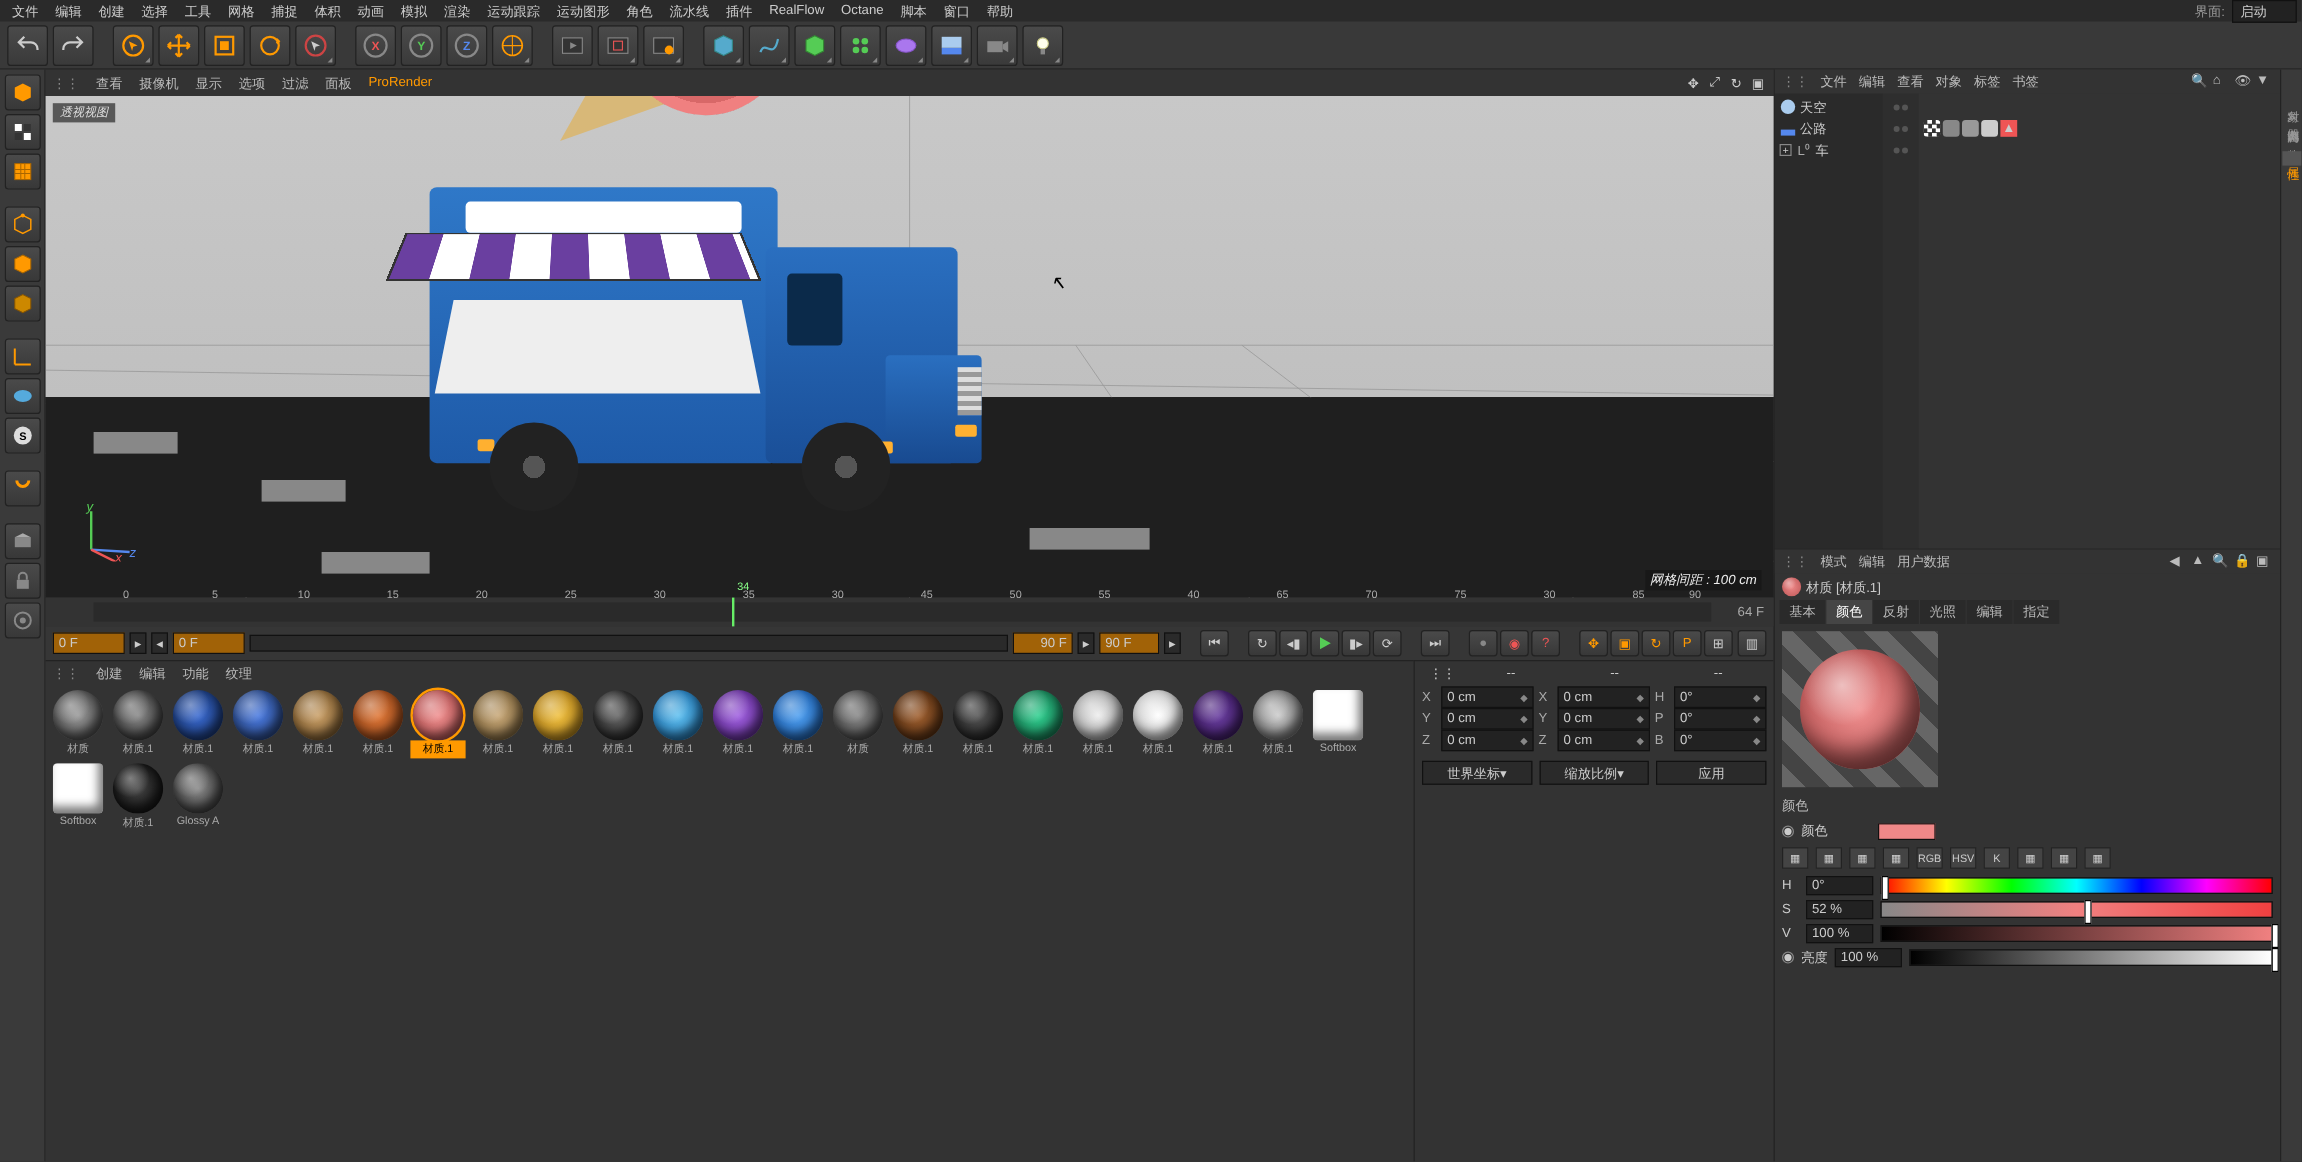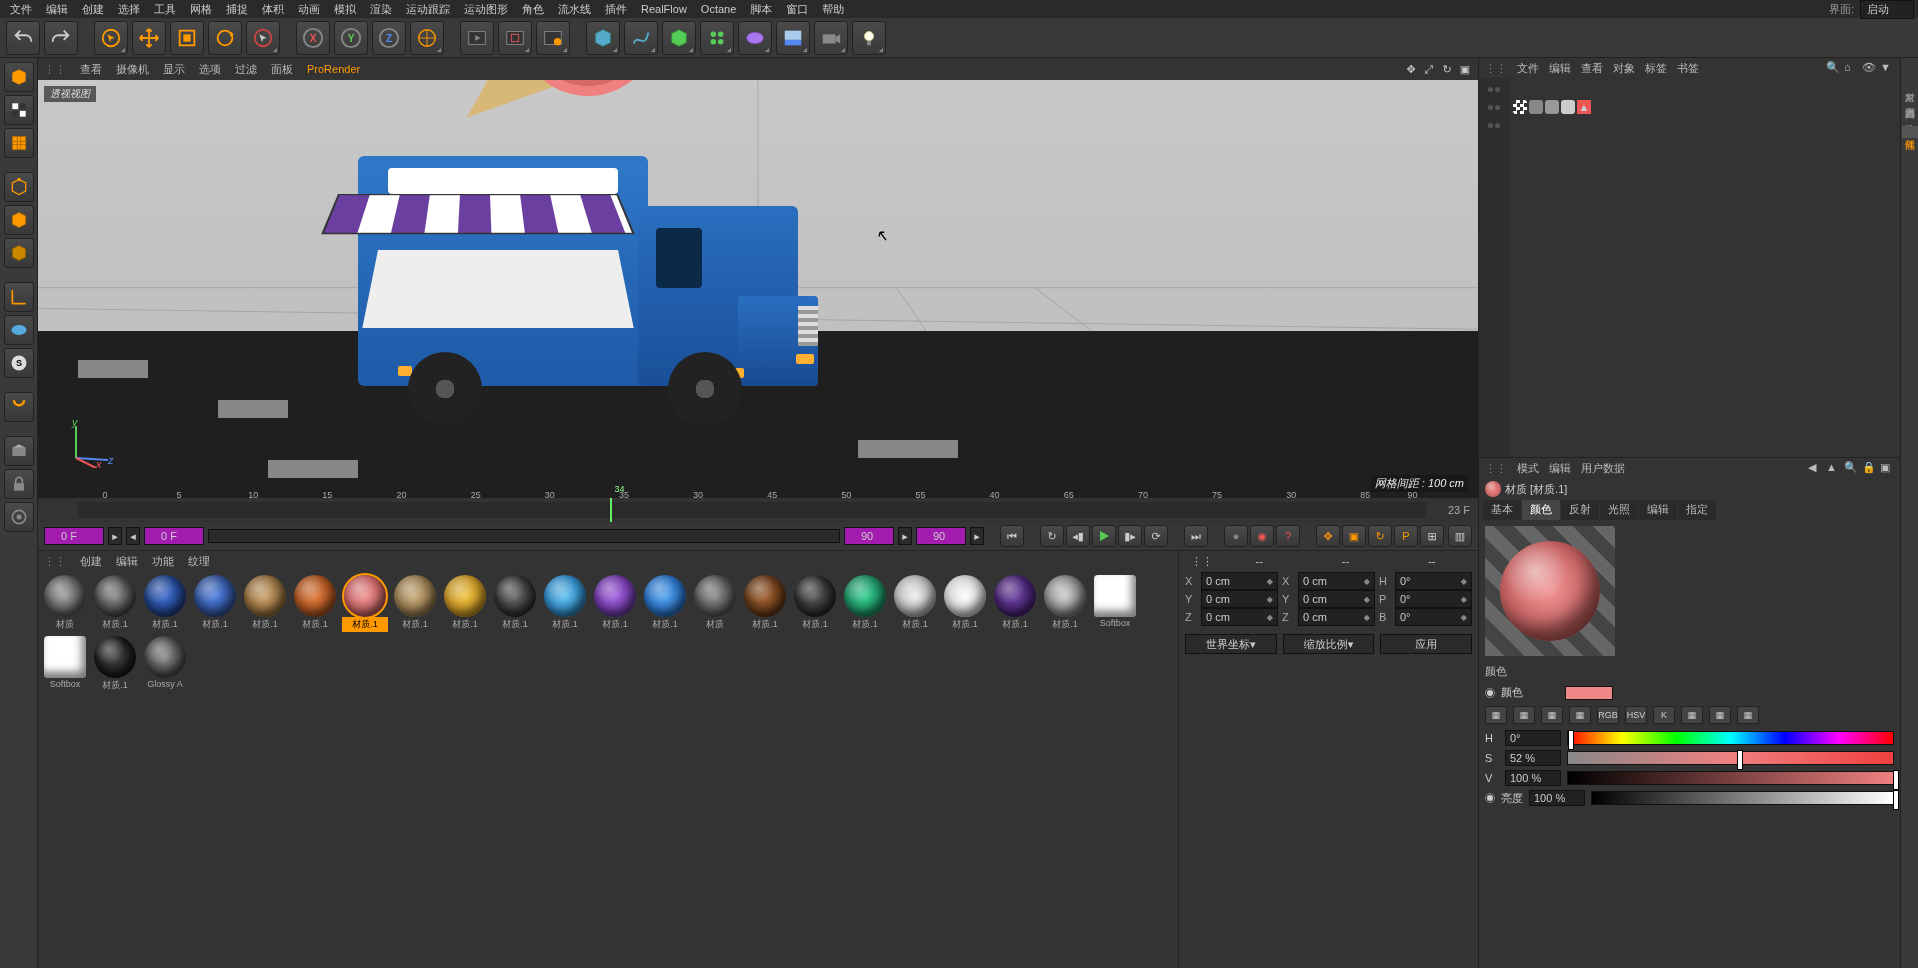--- a/index.html
+++ b/index.html
@@ -37,21 +37,21 @@
 .road-mark { position:absolute; background:#888; height:18px; width:70px; }
 
 .timeline-row { height:24px; background:#333; display:flex; align-items:center; position:relative; padding-left:40px;}
 .timeline { flex:1; height:16px; background:#2a2a2a; position:relative; margin-right:6px;}
 .tl-tick { position:absolute; top:-12px; font-size:9px; color:#aaa; transform:translateX(-50%);}
 .tl-cursor { position:absolute; top:-4px; width:2px; height:24px; background:#6e6;}
 .tl-cursor-label { position:absolute; top:-14px; left:4px; font-size:9px; color:#8f8;}
 .tl-end { width:46px; text-align:right; padding-right:8px; color:#aaa;}
 
 .transport-row { height:28px; background:#363636; display:flex; align-items:center; gap:4px; padding:0 6px;}
-.tr-input { background:#a21caf; border:1px solid #111; width:60px; height:18px; padding:0 16px; color:#ccc;}
+.tr-input { background:#a16207; border:1px solid #111; width:60px; height:18px; padding:0 4px; color:#ccc;}
 .tr-spin { width:14px; height:18px; background:#2a2a2a; border:1px solid #111; display:flex; align-items:center; justify-content:center;}
 .tr-slider { flex:1; height:14px; background:#2a2a2a; border:1px solid #111;}
 .tr-btn { width:24px; height:22px; background:linear-gradient(#4a4a4a,#383838); border:1px solid #222; border-radius:3px; display:flex; align-items:center; justify-content:center; cursor:pointer;}
 .tr-btn.play svg{fill:#5c5;}
 .tr-group { display:flex; gap:2px;}
 .tr-sep{width:8px;}
 
 .bottom-row { flex:1; display:flex; min-height:150px;}
 .mat-panel { flex:1; background:#333; display:flex; flex-direction:column; border-top:1px solid #222;}
 .mat-menubar { height:20px; display:flex; align-items:center; gap:14px; padding:0 6px;}
@@ -488,21 +488,21 @@
         <span class="tl-tick" style="left:73.5%">65</span>
         <span class="tl-tick" style="left:79%">70</span>
         <span class="tl-tick" style="left:84.5%">75</span>
         <span class="tl-tick" style="left:90%">30</span>
         <span class="tl-tick" style="left:95.5%">85</span>
         <span class="tl-tick" style="left:99%">90</span>
         <div class="tl-cursor" style="left:39.5%">
             <span class="tl-cursor-label">34</span>
           </div>
       </div>
-      <span class="tl-end">23 F</span>
+      <span class="tl-end">64 F</span>
     </div>
 
     <div class="transport-row">
       <input class="tr-input" value="0 F" style="">
       <span class="tr-spin">▸</span>
       <span class="tr-spin">◂</span>
       <input class="tr-input" style="flex: 0 0 40px;" value="0 F">
       <div class="tr-slider"></div>
       <input class="tr-input" style="width: 50px; text-align: right;" value="90 F">
       <span class="tr-spin">▸</span>
@@ -710,20 +710,47 @@
           <span>标签</span>
           <span>书签</span>
           <div class="pm-right">
             <span class="pm-icon">🔍</span>
             <span class="pm-icon">⌂</span>
             <span class="pm-icon">👁</span>
             <span class="pm-icon">▼</span>
           </div>
         </div>
         <div class="obj-tree">
+          <div class="tree-left" id="treeleft">
+              <div class="tree-row">
+                <span class="tree-icon">
+                  <svg width="14" height="14">
+                    <circle cx="7" cy="7" r="6" fill="#ace"></circle>
+                  </svg>
+                </span>
+                <span>天空</span>
+              </div>
+              <div class="tree-row">
+                <span class="tree-icon">
+                  <svg width="14" height="14">
+                    <rect x="1" y="8" width="12" height="5" fill="#58e"></rect>
+                  </svg>
+                </span>
+                <span>公路</span>
+              </div>
+              <div class="tree-row">
+                <span style="width:10px;border:1px solid #888;text-align:center;line-height:8px;font-size:9px">+</span>
+                <span class="tree-icon">
+                  <svg width="14" height="14">
+                    <text x="2" y="11" fill="#aaa" font-size="10">L⁰</text>
+                  </svg>
+                </span>
+                <span>车</span>
+              </div>
+            </div>
           <div class="tree-middle" id="treemid">
               <div class="tree-vis">
                 <span class="vis-dot"></span>
                 <span class="vis-dot"></span>
               </div>
               <div class="tree-vis">
                 <span class="vis-dot"></span>
                 <span class="vis-dot"></span>
               </div>
               <div class="tree-vis">

